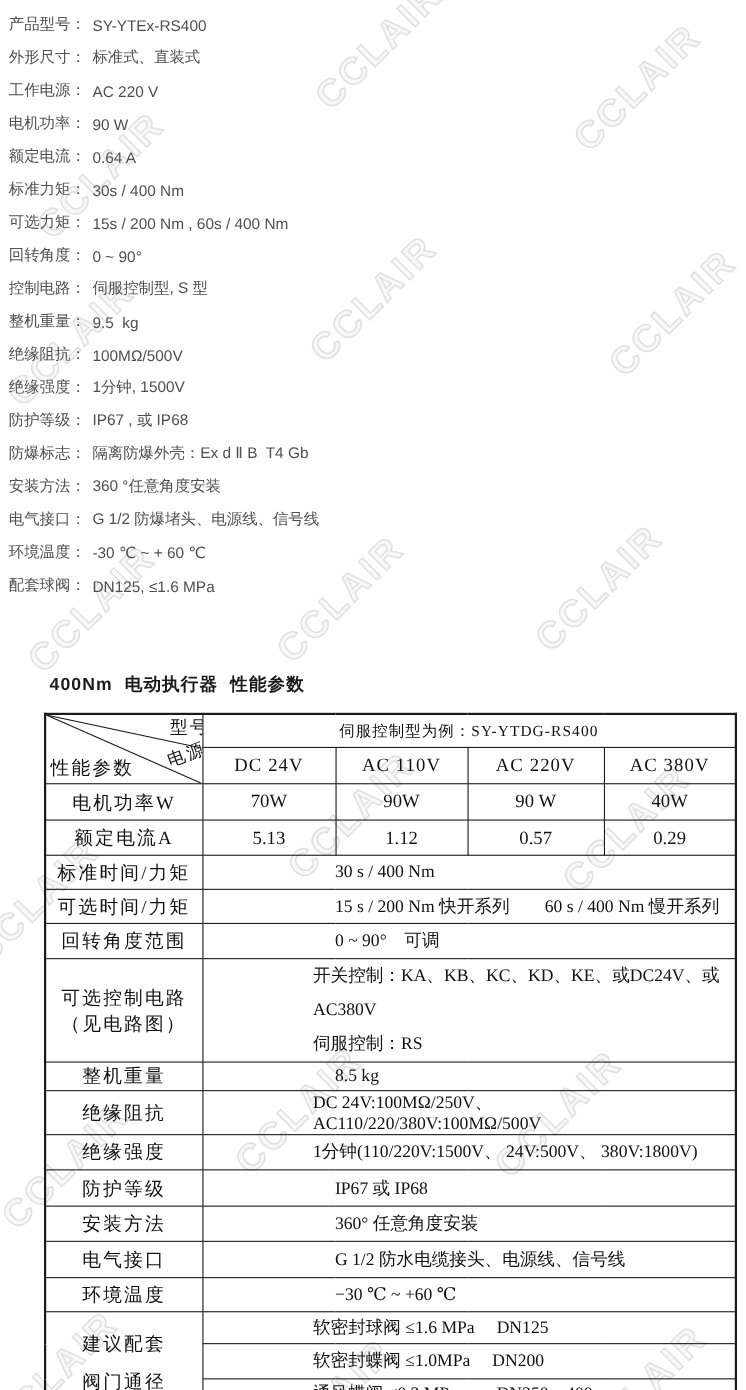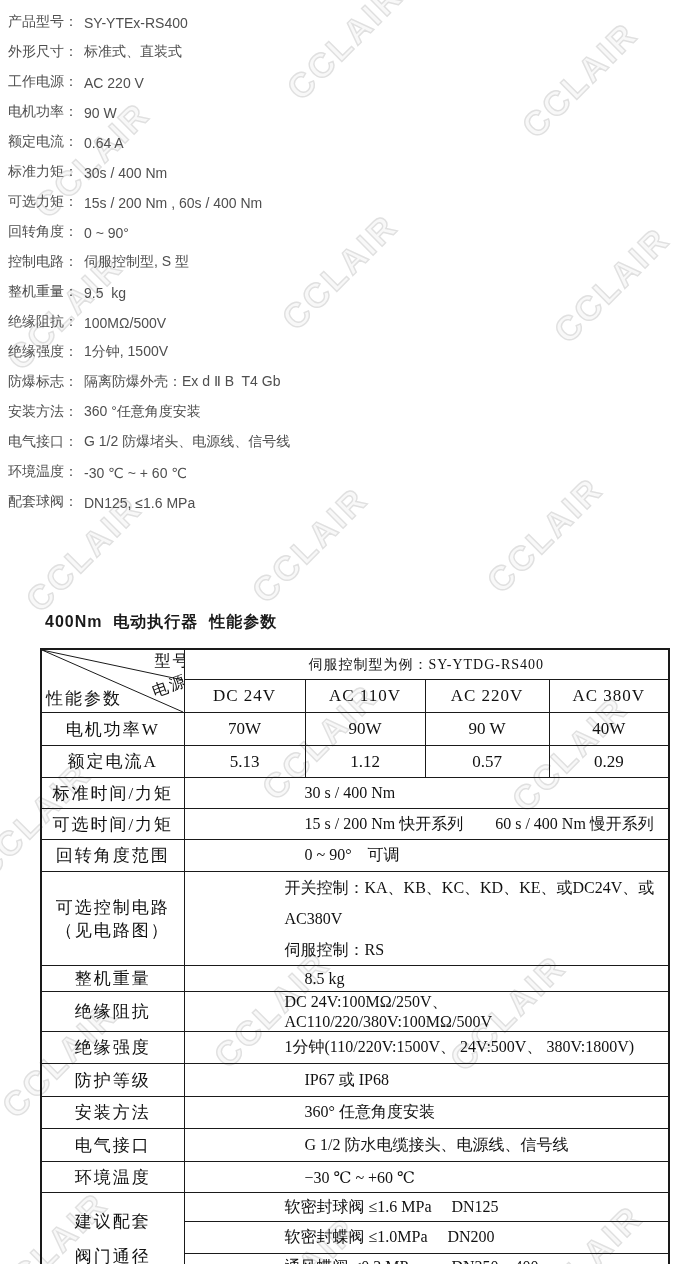--- a/index.html
+++ b/index.html
@@ -113,20 +113,24 @@
       </div>
       <div class="spec-row">
         <span class="spec-label">绝缘阻抗：</span>
         <span class="spec-value">100MΩ/500V</span>
       </div>
       <div class="spec-row">
         <span class="spec-label">绝缘强度：</span>
         <span class="spec-value">1分钟, 1500V</span>
       </div>
       <div class="spec-row">
+        <span class="spec-label">防护等级：</span>
+        <span class="spec-value">IP67 , 或 IP68</span>
+      </div>
+      <div class="spec-row">
         <span class="spec-label">防爆标志：</span>
         <span class="spec-value">隔离防爆外壳：Ex d Ⅱ B  T4 Gb</span>
       </div>
       <div class="spec-row">
         <span class="spec-label">安装方法：</span>
         <span class="spec-value">360 °任意角度安装</span>
       </div>
       <div class="spec-row">
         <span class="spec-label">电气接口：</span>
         <span class="spec-value">G 1/2 防爆堵头、电源线、信号线</span>

